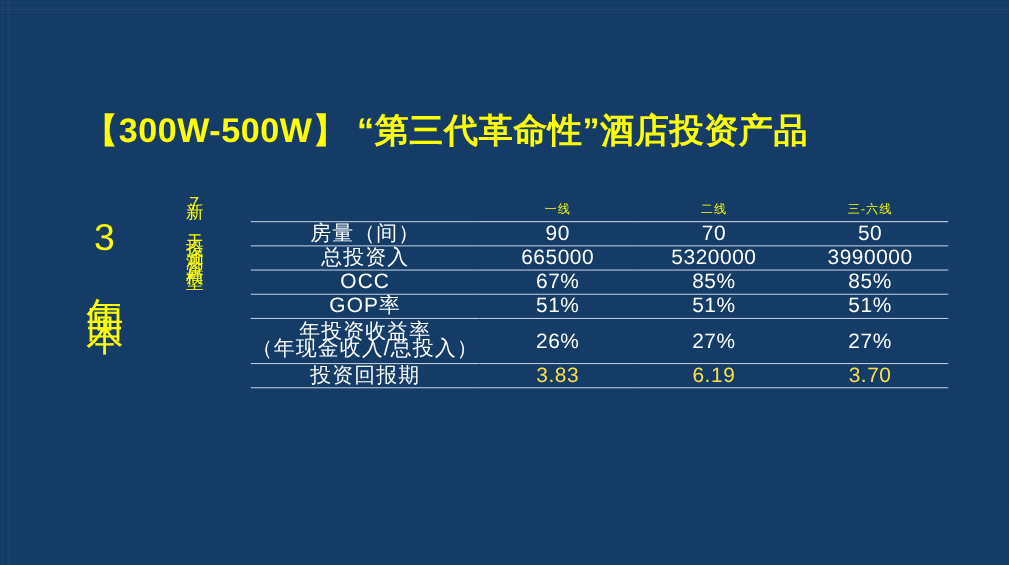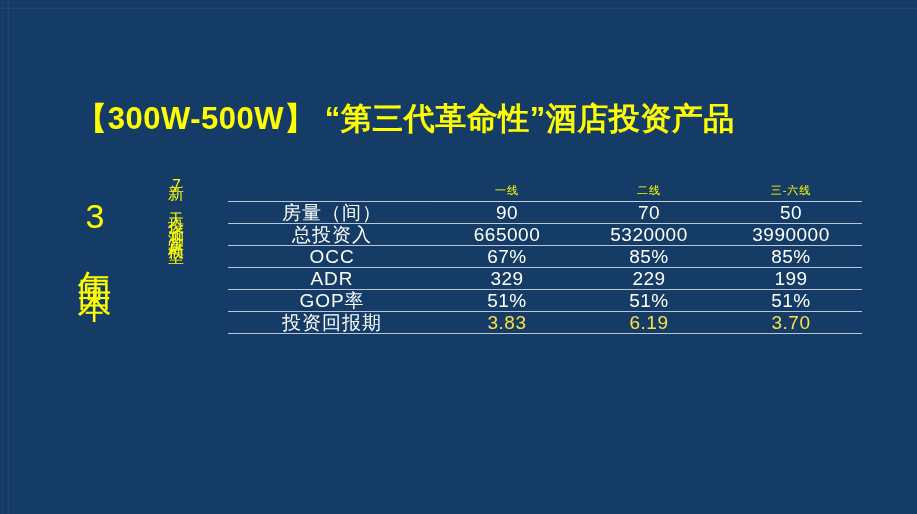--- a/index.html
+++ b/index.html
@@ -195,30 +195,33 @@
             <td class="val">5320000</td>
             <td class="val">3990000</td>
           </tr>
           <tr>
             <td class="lbl">OCC</td>
             <td class="val">67%</td>
             <td class="val">85%</td>
             <td class="val">85%</td>
           </tr>
           <tr>
-            <td class="lbl">ADR</td>
-            <td class="val">329</td>
-            <td class="val">229</td>
-            <td class="val">199</td>
-          </tr>
-          <tr>
             <td class="lbl">GOP率</td>
             <td class="val">51%</td>
             <td class="val">51%</td>
             <td class="val">51%</td>
+          </tr>
+          <tr class=" tall">
+            <td class="lbl two-line">
+              <span class="sub-label">年投资收益率</span>
+              <span class="sub-label">（年现金收入/总投入）</span>
+            </td>
+            <td class="val">26%</td>
+            <td class="val">27%</td>
+            <td class="val">27%</td>
           </tr>
           <tr class="highlight">
             <td class="lbl">投资回报期</td>
             <td class="val">3.83</td>
             <td class="val">6.19</td>
             <td class="val">3.70</td>
           </tr>
         </tbody>
     </table>
   </div>

